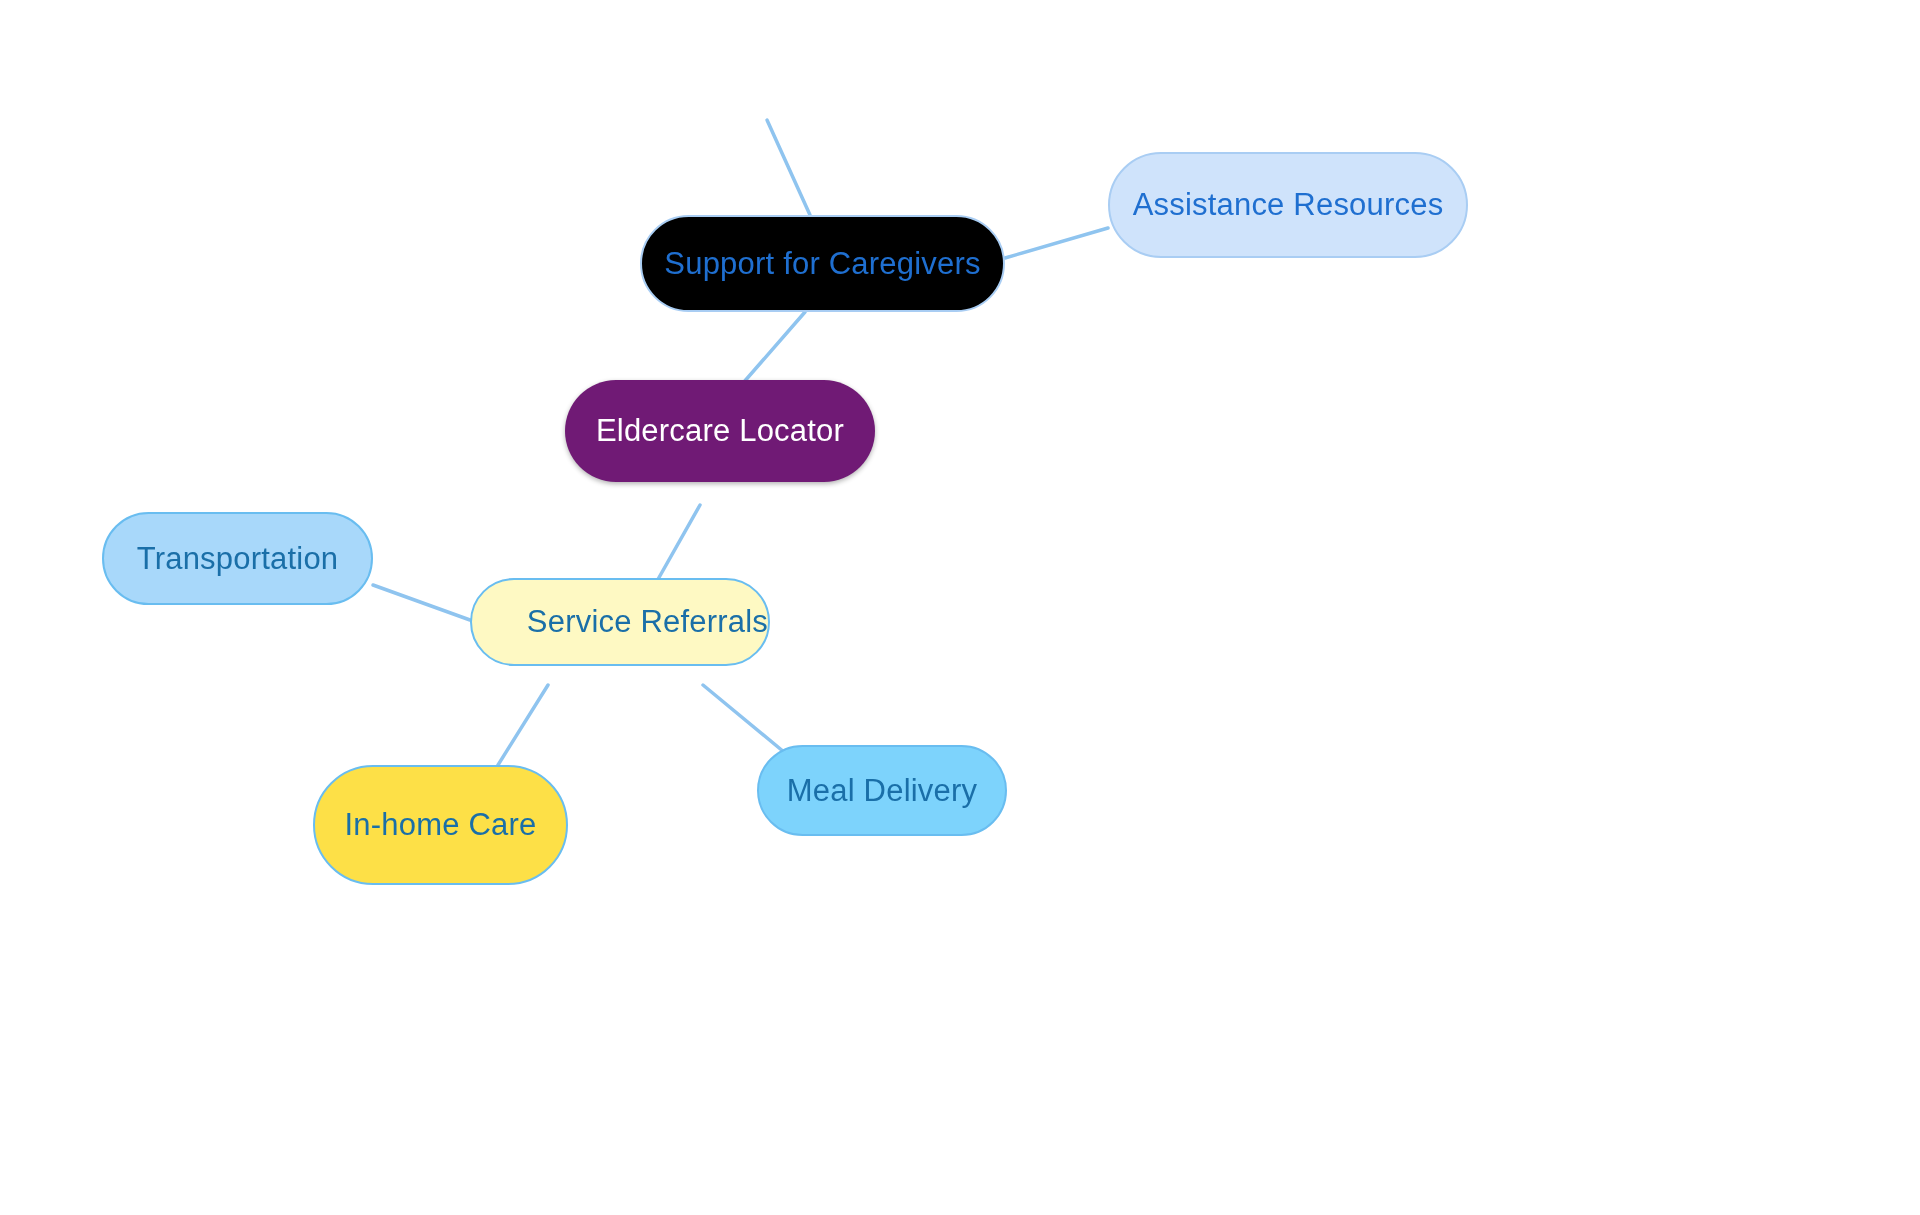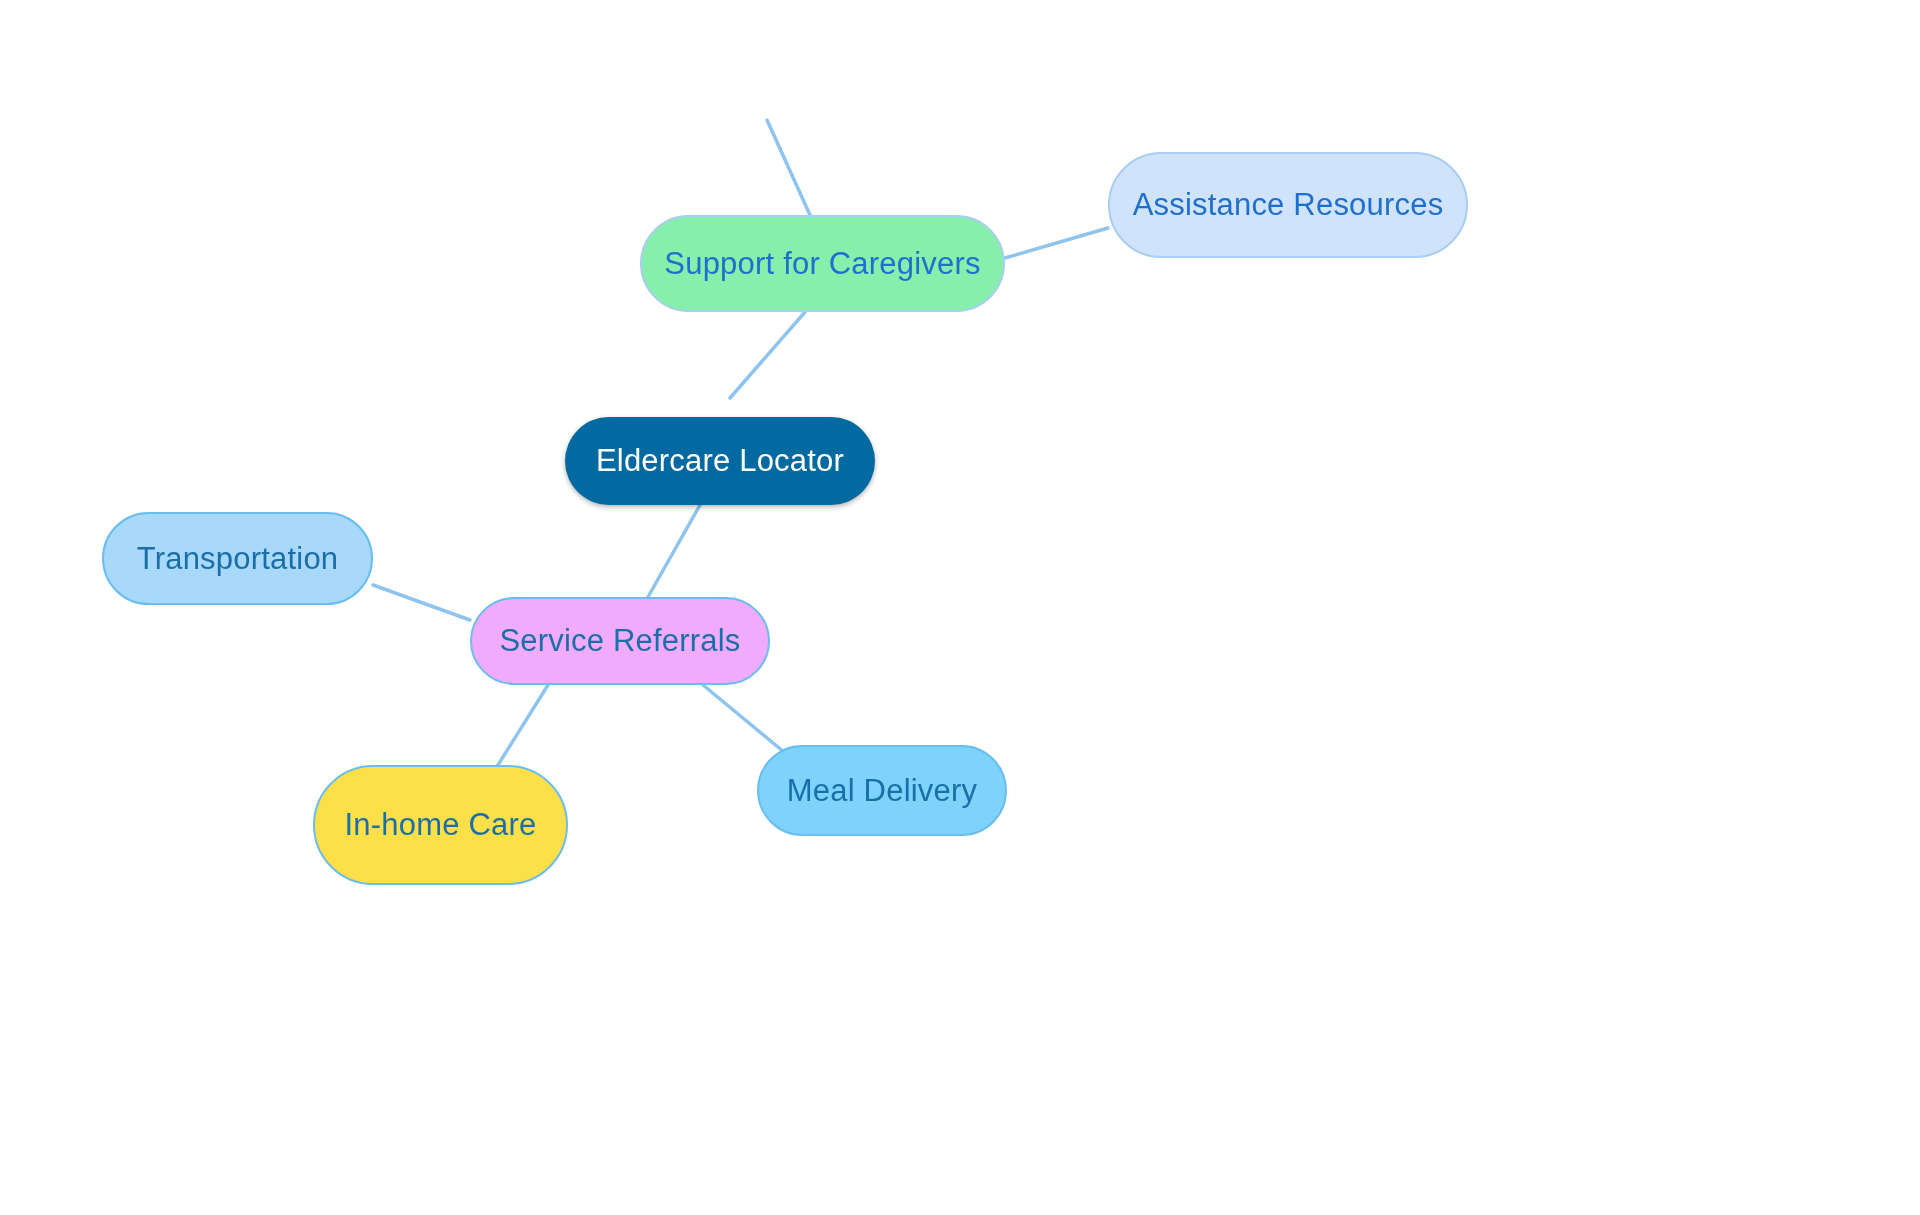--- a/index.html
+++ b/index.html
@@ -117,34 +117,34 @@
   <svg id="edges" viewBox="0 0 1920 1215" xmlns="http://www.w3.org/2000/svg">
       <line x1="767" y1="120" x2="810" y2="215" stroke="#8fc4ef" stroke-width="3.5" stroke-linecap="round"></line>
       <line x1="1005" y1="258" x2="1108" y2="228" stroke="#8fc4ef" stroke-width="3.5" stroke-linecap="round"></line>
       <line x1="805" y1="312" x2="730" y2="398" stroke="#8fc4ef" stroke-width="3.5" stroke-linecap="round"></line>
       <line x1="700" y1="505" x2="648" y2="597" stroke="#8fc4ef" stroke-width="3.5" stroke-linecap="round"></line>
       <line x1="470" y1="620" x2="373" y2="585" stroke="#8fc4ef" stroke-width="3.5" stroke-linecap="round"></line>
       <line x1="548" y1="685" x2="498" y2="765" stroke="#8fc4ef" stroke-width="3.5" stroke-linecap="round"></line>
       <line x1="703" y1="685" x2="790" y2="757" stroke="#8fc4ef" stroke-width="3.5" stroke-linecap="round"></line>
     </svg>
 
-  <div class="node node-root" style="left: 565px; top: 417px; width: 310px; height: 88px; background: #0369a1; color: rgb(255, 255, 255);">
+  <div class="node node-root" style="left: 565px; top: 380px; width: 310px; height: 102px; background: #701a75; color: rgb(255, 255, 255);">
     <span>Eldercare Locator</span>
   </div>
 
-  <div class="node node-branch-a" style="left: 640px; top: 215px; width: 365px; height: 97px; background: #86efac; color: rgb(31, 111, 208); border: 2px solid rgb(169, 205, 243);">
+  <div class="node node-branch-a" style="left: 640px; top: 215px; width: 365px; height: 97px; background: #000000; color: rgb(31, 111, 208); border: 2px solid rgb(169, 205, 243);">
     <span>Support for Caregivers</span>
   </div>
 
 
   <div class="node node-leaf-a" style="left: 1108px; top: 152px; width: 360px; height: 106px; background: rgb(207, 227, 251); color: rgb(31, 111, 208); border: 2px solid rgb(169, 205, 243);">
     <span>Assistance Resources</span>
   </div>
 
-  <div class="node node-branch-b" style="left: 470px; top: 597px; width: 300px; height: 88px; background: #f0abfc; color: rgb(26, 111, 168); border: 2px solid rgb(105, 189, 240);">
+  <div class="node node-branch-b" style="left: 470px; top: 578px; width: 300px; height: 88px; background: #fef9c3; color: rgb(26, 111, 168); border: 2px solid rgb(105, 189, 240); justify-content: flex-end;">
     <span>Service Referrals</span>
   </div>
 
   <div class="node node-leaf-b" style="left: 102px; top: 512px; width: 271px; height: 93px; background: rgb(168, 216, 250); color: rgb(26, 111, 168); border: 2px solid rgb(105, 189, 240);">
     <span>Transportation</span>
   </div>
 
   <div class="node node-leaf-b" style="left: 313px; top: 765px; width: 255px; height: 120px; background: #fde047; color: rgb(26, 111, 168); border: 2px solid rgb(105, 189, 240);">
     <span>In-home Care</span>
   </div>

